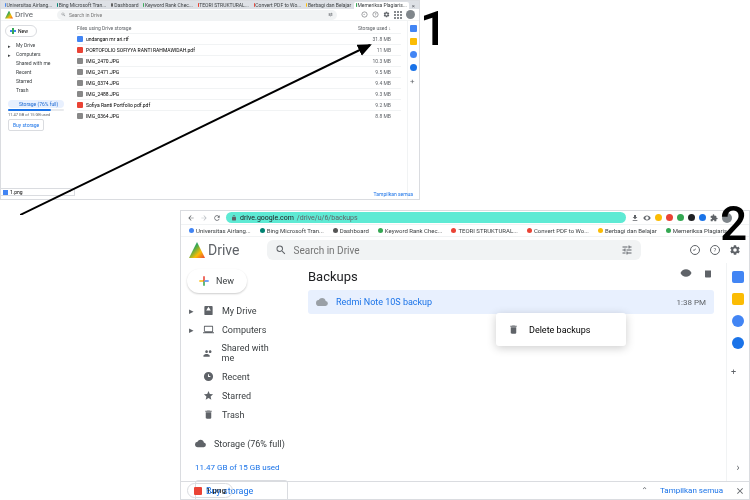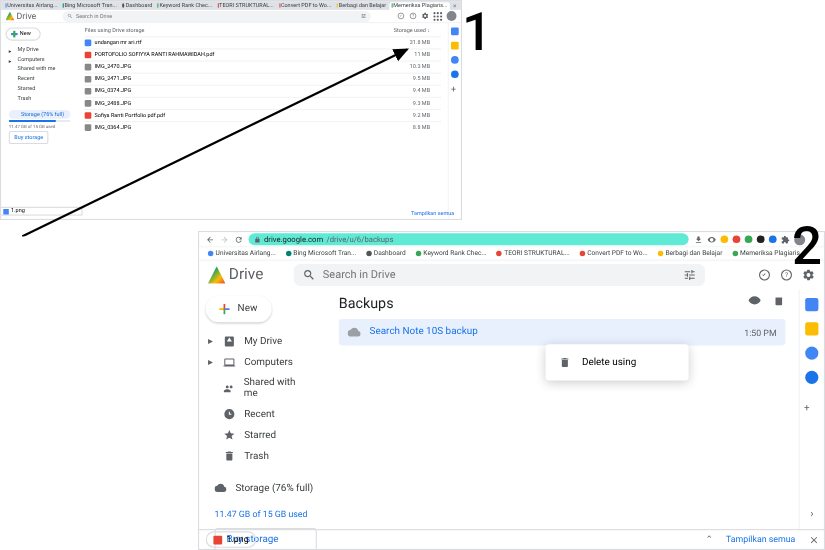--- a/index.html
+++ b/index.html
@@ -516,31 +516,31 @@
           </svg>
         <svg viewBox="0 0 24 24" style="width:12px;height:12px">
             <path fill="#5f6368" d="M6 19c0 1.1.9 2 2 2h8c1.1 0 2-.9 2-2V7H6v12z"></path>
           </svg>
       </div>
       <div class="p2-row">
         <div class="p2-row-left">
           <svg class="p2-cloud" viewBox="0 0 24 24">
               <path fill="#9aa0a6" d="M19.35 10.04A7.49 7.49 0 0012 4a7.5 7.5 0 00-6.65 4.04A6 6 0 006 20h13a5 5 0 00.35-9.96z"></path>
             </svg>
-          <span class="p2-row-name">Search Note 10S backup</span>
-        </div>
-        <span class="p2-row-time">1:50 PM</span>
+          <span class="p2-row-name">Redmi Note 10S backup</span>
+        </div>
+        <span class="p2-row-time">1:38 PM</span>
       </div>
 
       <div class="p2-context">
         <div class="p2-ctx-item">
           <svg class="p2-ctx-icon" viewBox="0 0 24 24">
               <path fill="#5f6368" d="M6 19c0 1.1.9 2 2 2h8c1.1 0 2-.9 2-2V7H6v12zM19 4h-3.5l-1-1h-5l-1 1H5v2h14V4z"></path>
             </svg>
-          <span>Delete using</span>
+          <span>Delete backups</span>
         </div>
       </div>
     </div>
 
     <div class="p2-rail">
       <div class="p2-rail-icon" style="background:#4285f4"></div>
       <div class="p2-rail-icon" style="background:#fbbc04"></div>
       <div class="p2-rail-icon" style="background:#4285f4;border-radius:50%"></div>
       <div class="p2-rail-icon" style="background:#1a73e8;border-radius:50%"></div>
       <div class="p2-rail-plus">+</div>

